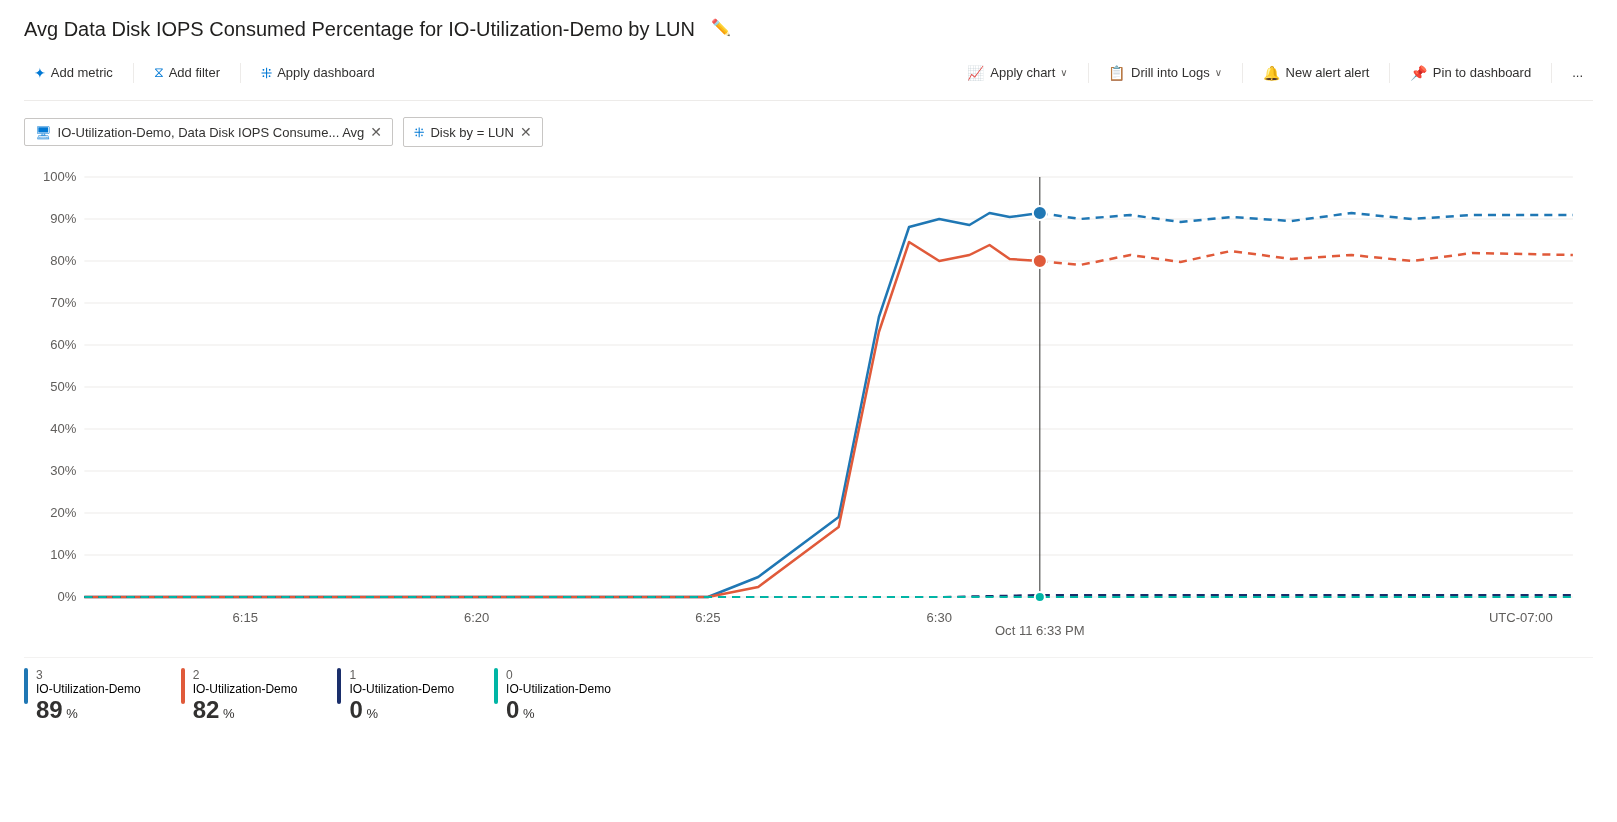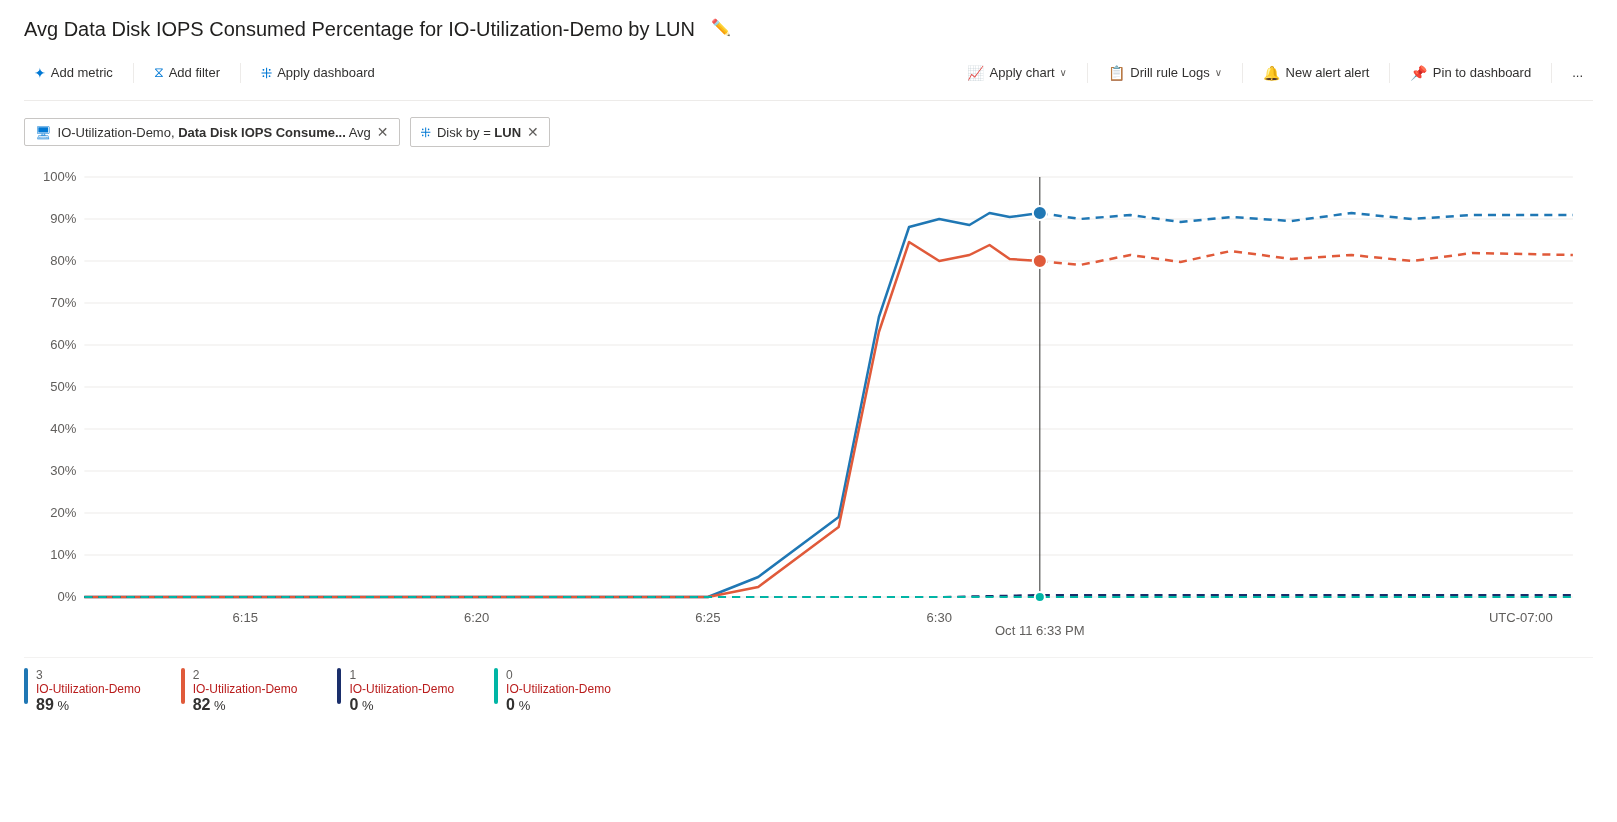--- a/index.html
+++ b/index.html
@@ -18,34 +18,34 @@
     .toolbar-divider { width: 1px; height: 20px; background: #edebe9; margin: 0 4px; }
     .toolbar-right { margin-left: auto; display: flex; align-items: center; gap: 6px; }
     .toolbar-right .toolbar-btn .icon { color: #323130; }
     .chevron { font-size: 10px; color: #605e5c; }
     
     
     .filter-row { display: flex; align-items: center; gap: 10px; margin-bottom: 20px; flex-wrap: wrap; }
     .chip { display: flex; align-items: center; gap: 6px; padding: 5px 10px; border: 1px solid #c8c6c4; border-radius: 2px; background: #fff; font-size: 13px; cursor: pointer; }
     .chip .chip-icon { color: #0078d4; font-size: 13px; }
     .chip .chip-close { color: #605e5c; cursor: pointer; font-size: 14px; display: flex; align-items: center; }
-    .chip-bold { font-weight: 700; }
+    .chip-bold { font-weight: 400; }
     
     
     .chart-container { position: relative; width: 100%; height: 480px; }
     .chart-svg { width: 100%; height: 100%; }
     
     
     .legend { display: flex; align-items: flex-start; gap: 40px; margin-top: 10px; padding-top: 10px; border-top: 1px solid #f3f2f1; }
     .legend-item { display: flex; flex-direction: column; gap: 2px; }
     .legend-color-bar { width: 4px; height: 36px; display: inline-block; border-radius: 2px; }
     .legend-item-row { display: flex; align-items: flex-start; gap: 8px; }
     .legend-label { font-size: 12px; color: #605e5c; }
-    .legend-name { font-size: 12px; color: #b91c1c; }
-    .legend-value { font-size: 16px; font-weight: 600; color: #323130; }
+    .legend-name { font-size: 12px; color: #000000; }
+    .legend-value { font-size: 24px; font-weight: 600; color: #323130; }
     .legend-unit { font-size: 13px; font-weight: 400; color: #323130; }
   </style>
 </head>
 <body>
 
 <div class="page">
 
   <div class="title-row">
     <h1 class="title-text">Avg Data Disk IOPS Consumed Percentage for IO-Utilization-Demo by LUN</h1>
     <span class="edit-icon" title="Edit">✏️</span>
@@ -69,21 +69,21 @@
 
     <div class="toolbar-right">
       <button class="toolbar-btn">
         <span class="icon">📈</span>
         <span>Apply chart</span>
         <span class="chevron">∨</span>
       </button>
       <div class="toolbar-divider"></div>
       <button class="toolbar-btn">
         <span class="icon">📋</span>
-        <span>Drill rule Logs</span>
+        <span>Drill into Logs</span>
         <span class="chevron">∨</span>
       </button>
       <div class="toolbar-divider"></div>
       <button class="toolbar-btn">
         <span class="icon">🔔</span>
         <span>New alert alert</span>
       </button>
       <div class="toolbar-divider"></div>
       <button class="toolbar-btn">
         <span class="icon">📌</span>

